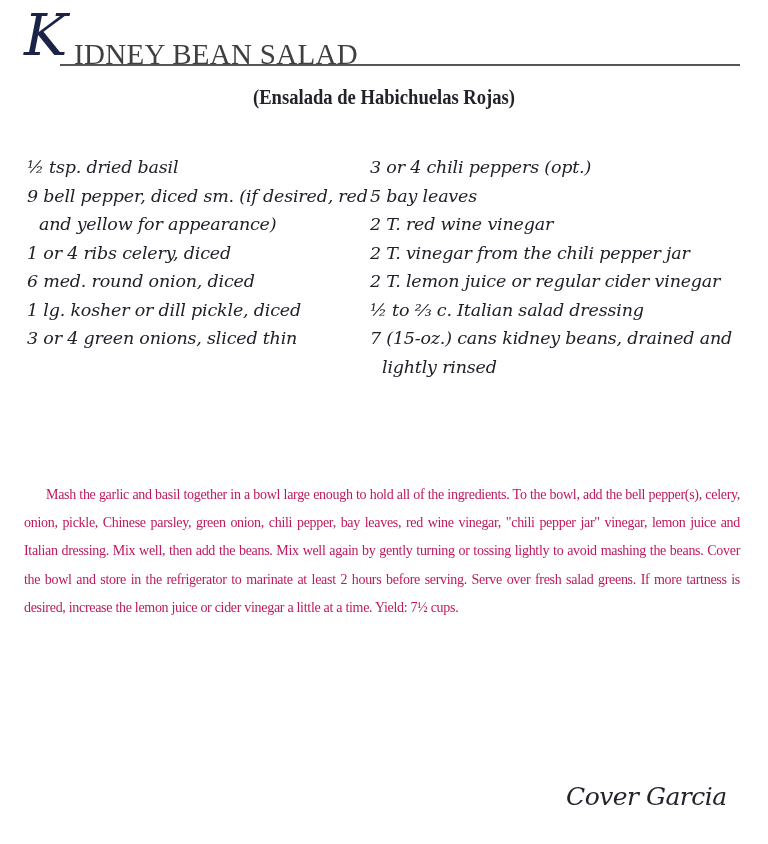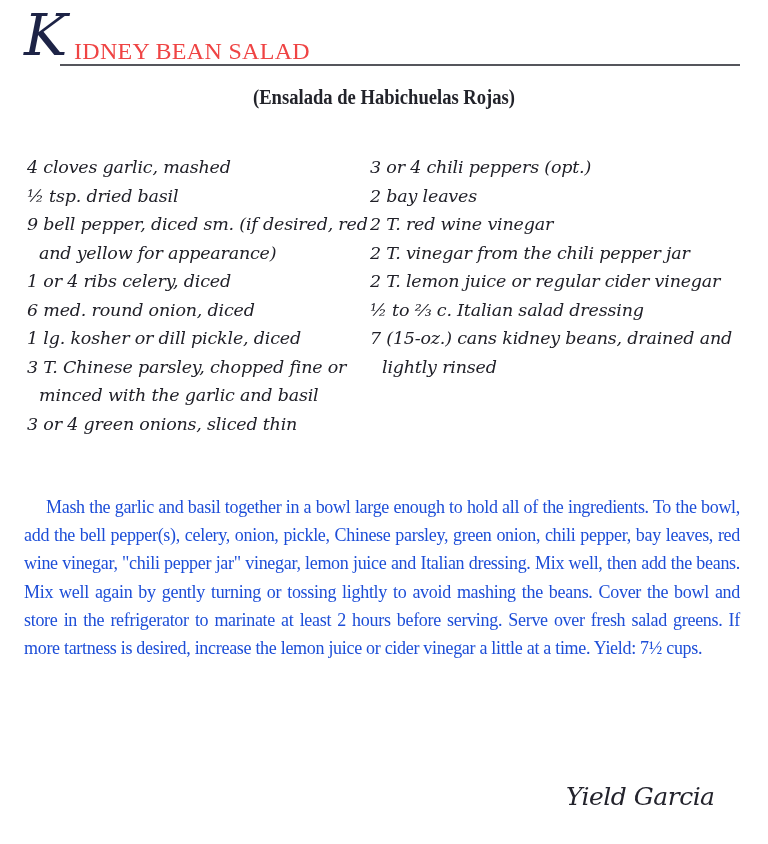--- a/index.html
+++ b/index.html
@@ -8,77 +8,75 @@
     color:#1c1c22;
   }
   .title-wrap { position:absolute; left:24px; top:12px; width:716px; height:60px; }
   .drop-k {
     position:absolute; left:0; top:-6px;
     font-family:"DejaVu Serif", serif; font-style:italic; font-size:58px;
     color:#1d2346; line-height:1; letter-spacing:-2px;
   }
   .title-rest {
     position:absolute; left:50px; top:26px;
-    font-family:"Liberation Serif", serif; font-size:24px; color:#ef4444;
+    font-family:"Liberation Serif", serif; font-size:29px; color:#404040;
     letter-spacing:0.3px; white-space:nowrap;
   }
   .title-rule {
     position:absolute; left:36px; top:52px; width:680px; height:2px; background:#55565c;
   }
   .subtitle {
     position:absolute; left:0; top:86px; width:768px; text-align:center;
     font-family:"Liberation Serif", serif; font-size:20px; font-weight:bold;
     color:#22232a; transform:scaleX(0.93);
   }
   .col {
     position:absolute; top:153px;
     font-family:"DejaVu Serif", serif; font-style:italic; font-size:17.5px;
     line-height:28.5px; color:#202028;
   }
   .col.left { left:27px; width:360px; }
   .col.right { left:370px; width:370px; }
   .ing { padding-left:12px; text-indent:-12px; margin:0; letter-spacing:-0.2px; }
   .method {
-    position:absolute; left:24px; top:493px; width:716px;
-    font-family:"Liberation Serif", serif; font-size:18px; line-height:28.2px;
-    color:#1d4ed8; text-align:justify; text-indent:22px; letter-spacing:-0.3px;
+    position:absolute; left:24px; top:481px; width:716px;
+    font-family:"Liberation Serif", serif; font-size:14px; line-height:28.2px;
+    color:#be185d; text-align:justify; text-indent:22px; letter-spacing:-0.3px;
   }
   .signature {
     position:absolute; left:566px; top:782px;
     font-family:"DejaVu Serif", serif; font-style:italic; font-size:25px;
     color:#23232c; letter-spacing:-0.5px;
   }
 </style>
 </head>
 <body>
 
 <div class="title-wrap">
   <span class="drop-k">K</span>
   <span class="title-rest">IDNEY BEAN SALAD</span>
   <div class="title-rule"></div>
 </div>
 
 <div class="subtitle">(Ensalada de Habichuelas Rojas)</div>
 
 <div class="col left">
-  <p class="ing">4 cloves garlic, mashed</p>
   <p class="ing">½ tsp. dried basil</p>
   <p class="ing">9 bell pepper, diced sm. (if desired, red and yellow for appearance)</p>
   <p class="ing">1 or 4 ribs celery, diced</p>
   <p class="ing">6 med. round onion, diced</p>
   <p class="ing">1 lg. kosher or dill pickle, diced</p>
-  <p class="ing">3 T. Chinese parsley, chopped fine or minced with the garlic and basil</p>
   <p class="ing">3 or 4 green onions, sliced thin</p>
 </div>
 
 <div class="col right">
   <p class="ing">3 or 4 chili peppers (opt.)</p>
-  <p class="ing">2 bay leaves</p>
+  <p class="ing">5 bay leaves</p>
   <p class="ing">2 T. red wine vinegar</p>
   <p class="ing">2 T. vinegar from the chili pepper jar</p>
   <p class="ing">2 T. lemon juice or regular cider vinegar</p>
   <p class="ing">½ to ⅔ c. Italian salad dressing</p>
   <p class="ing">7 (15-oz.) cans kidney beans, drained and lightly rinsed</p>
 </div>
 
 <div class="method">Mash the garlic and basil together in a bowl large enough to hold all of the ingredients. To the bowl, add the bell pepper(s), celery, onion, pickle, Chinese parsley, green onion, chili pepper, bay leaves, red wine vinegar, "chili pepper jar" vinegar, lemon juice and Italian dressing. Mix well, then add the beans. Mix well again by gently turning or tossing lightly to avoid mashing the beans. Cover the bowl and store in the refrigerator to marinate at least 2 hours before serving. Serve over fresh salad greens. If more tartness is desired, increase the lemon juice or cider vinegar a little at a time. Yield: 7½ cups.</div>
 
-<div class="signature">Yield Garcia</div>
+<div class="signature">Cover Garcia</div>
 
 </body></html>

